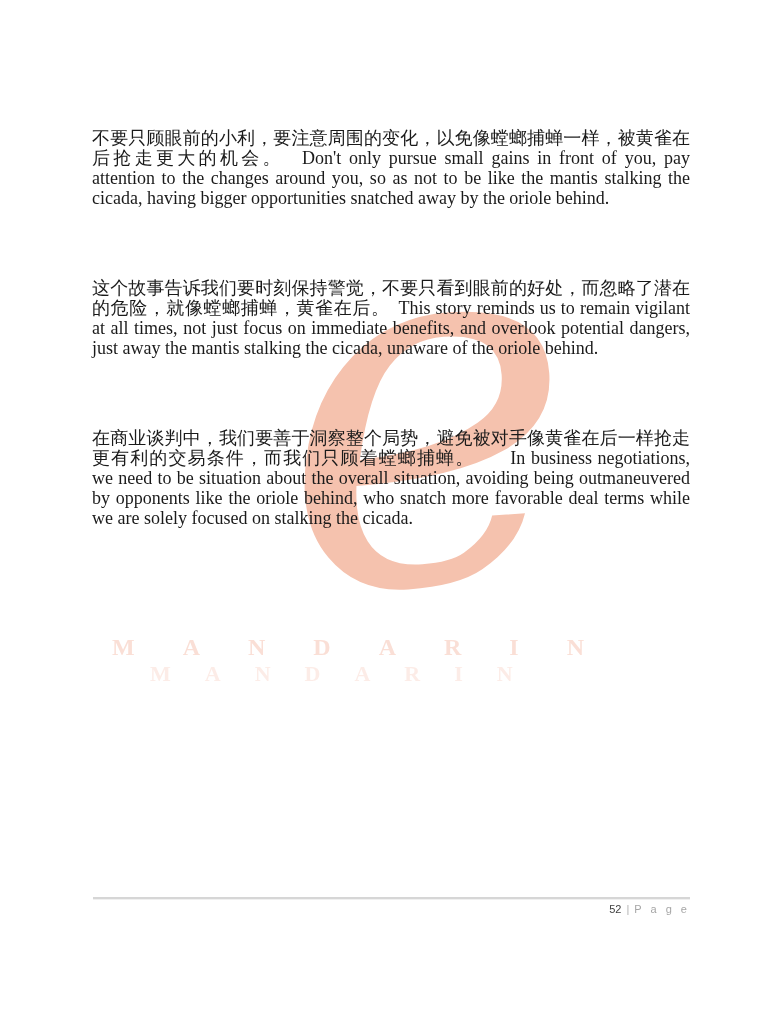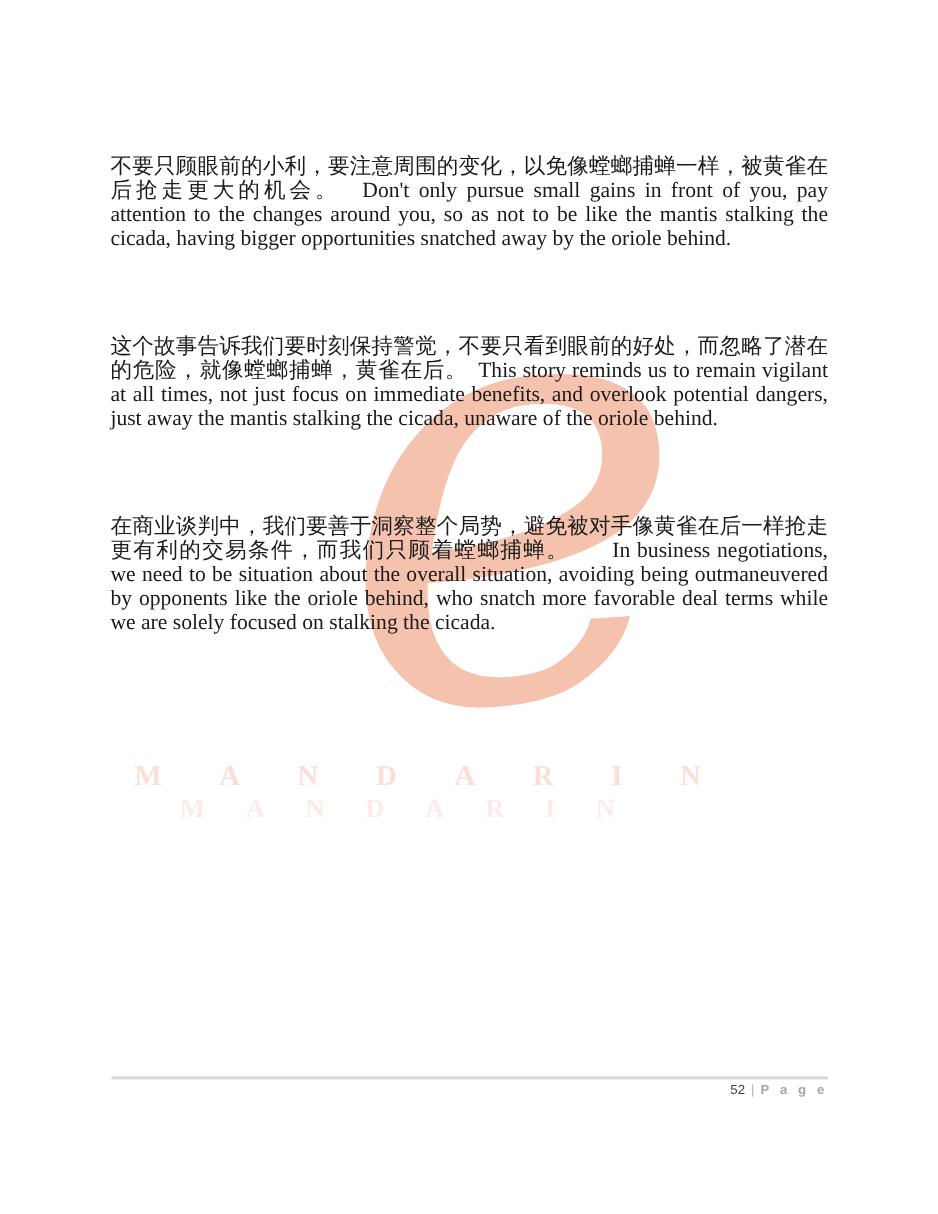--- a/index.html
+++ b/index.html
@@ -81,21 +81,21 @@
     position: absolute;
     right: 92px;
     top: 903px;
     z-index: 1;
     font-family: "Liberation Sans", sans-serif;
     font-size: 11px;
     white-space: nowrap;
   }
   .pg-num  { color: #3f3f3f; margin-left: 28px; }
   .pg-sep  { color: #b3b3b3; margin: 0 5px; }
-  .pg-word { color: #a6a6a6; letter-spacing: 3px; font-weight: bold; }
+  .pg-word { color: #a6a6a6; letter-spacing: 3px; }
 </style>
 </head>
 <body>
 
 <div class="page">
 
   <div class="watermark-layer">
     <div class="wm-e">e</div>
     <div class="wm-textline wm-line1">MANDARIN</div>
     <div class="wm-textline wm-line2">MANDARIN</div>

